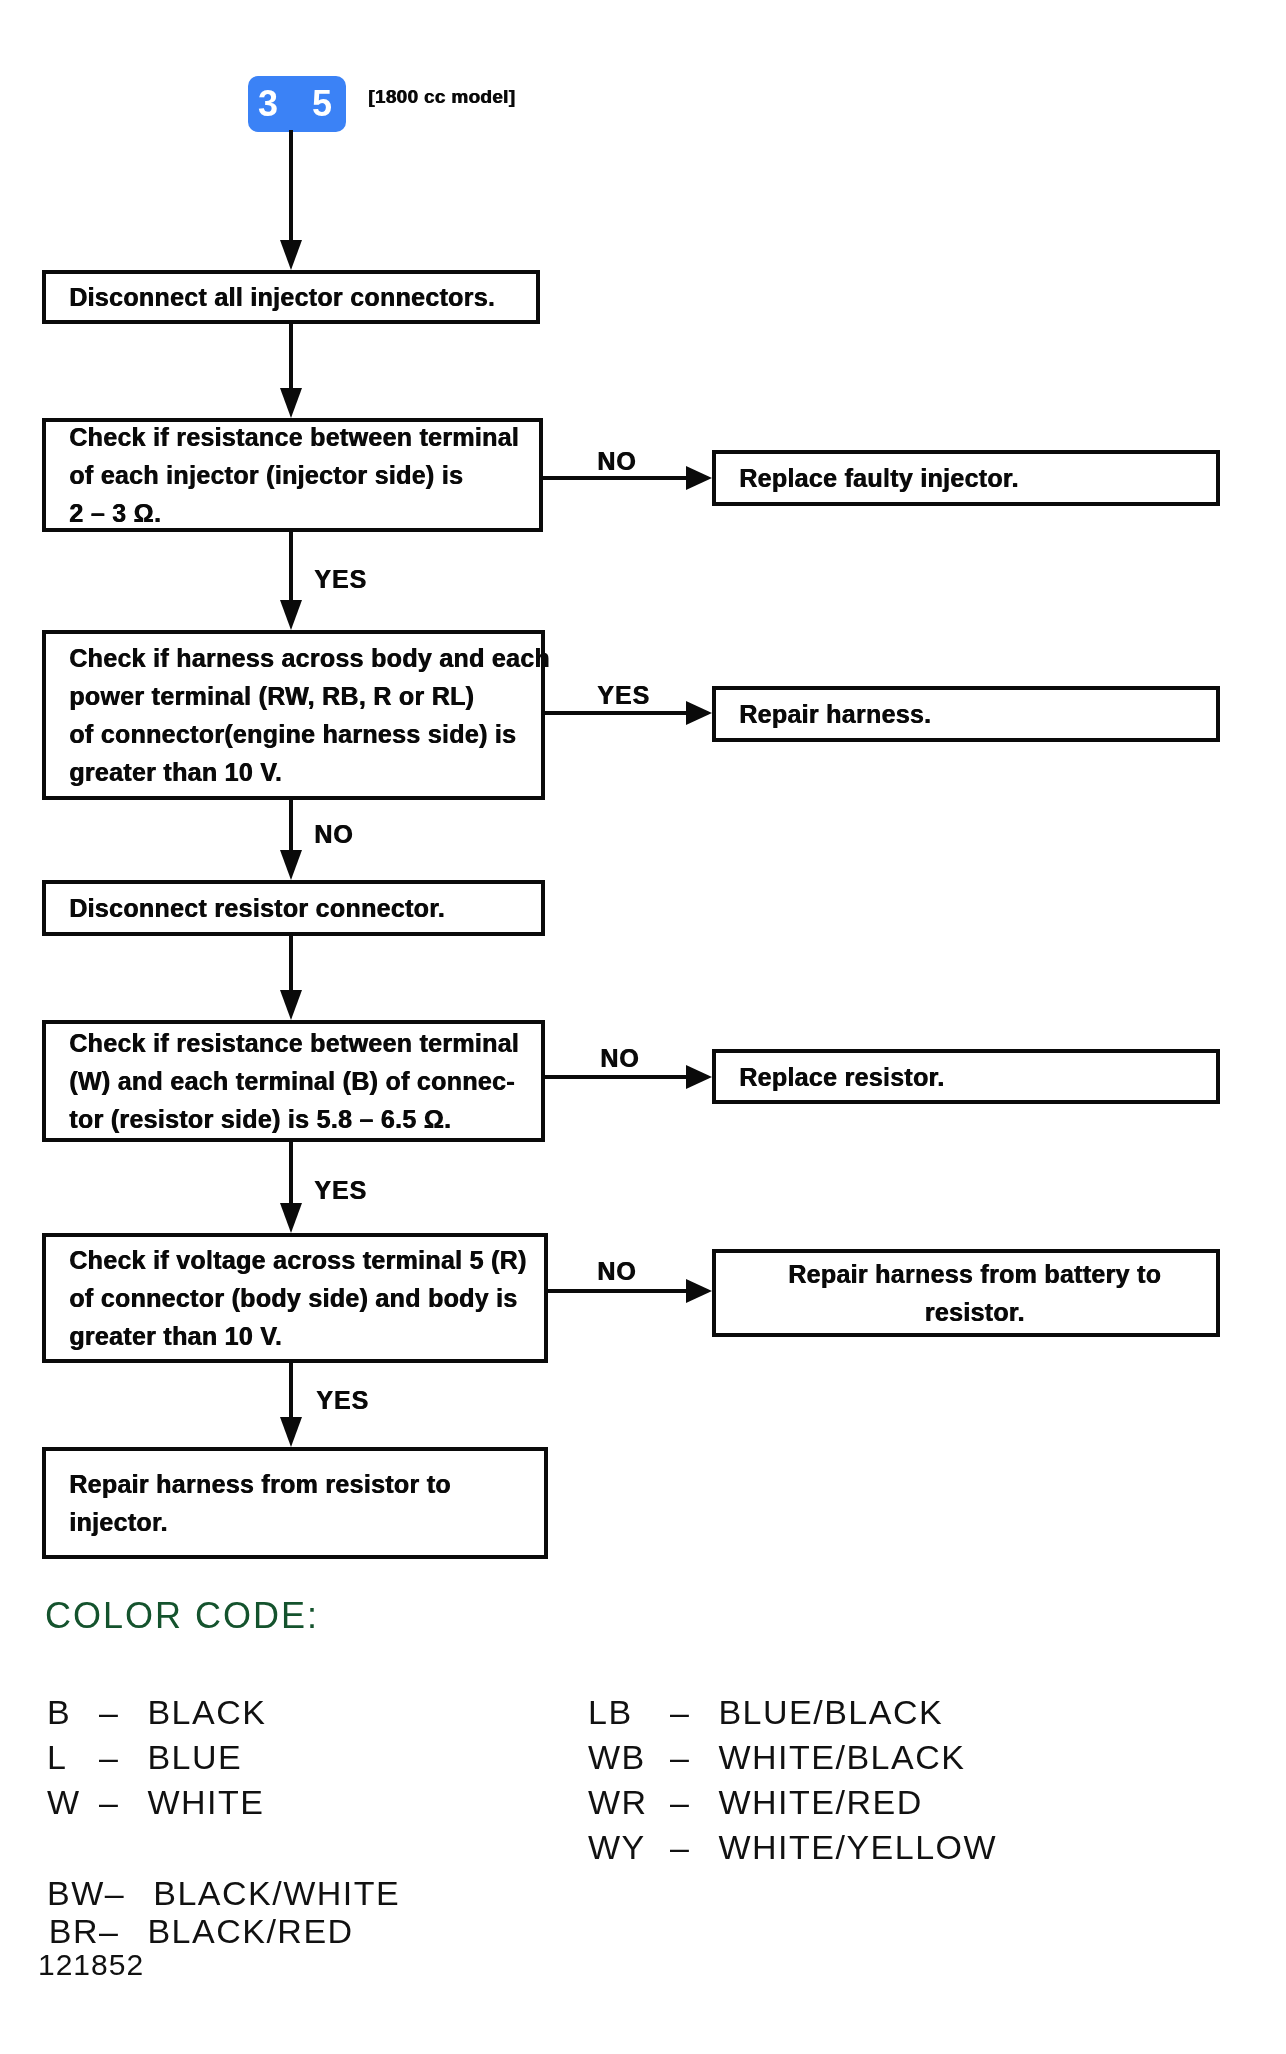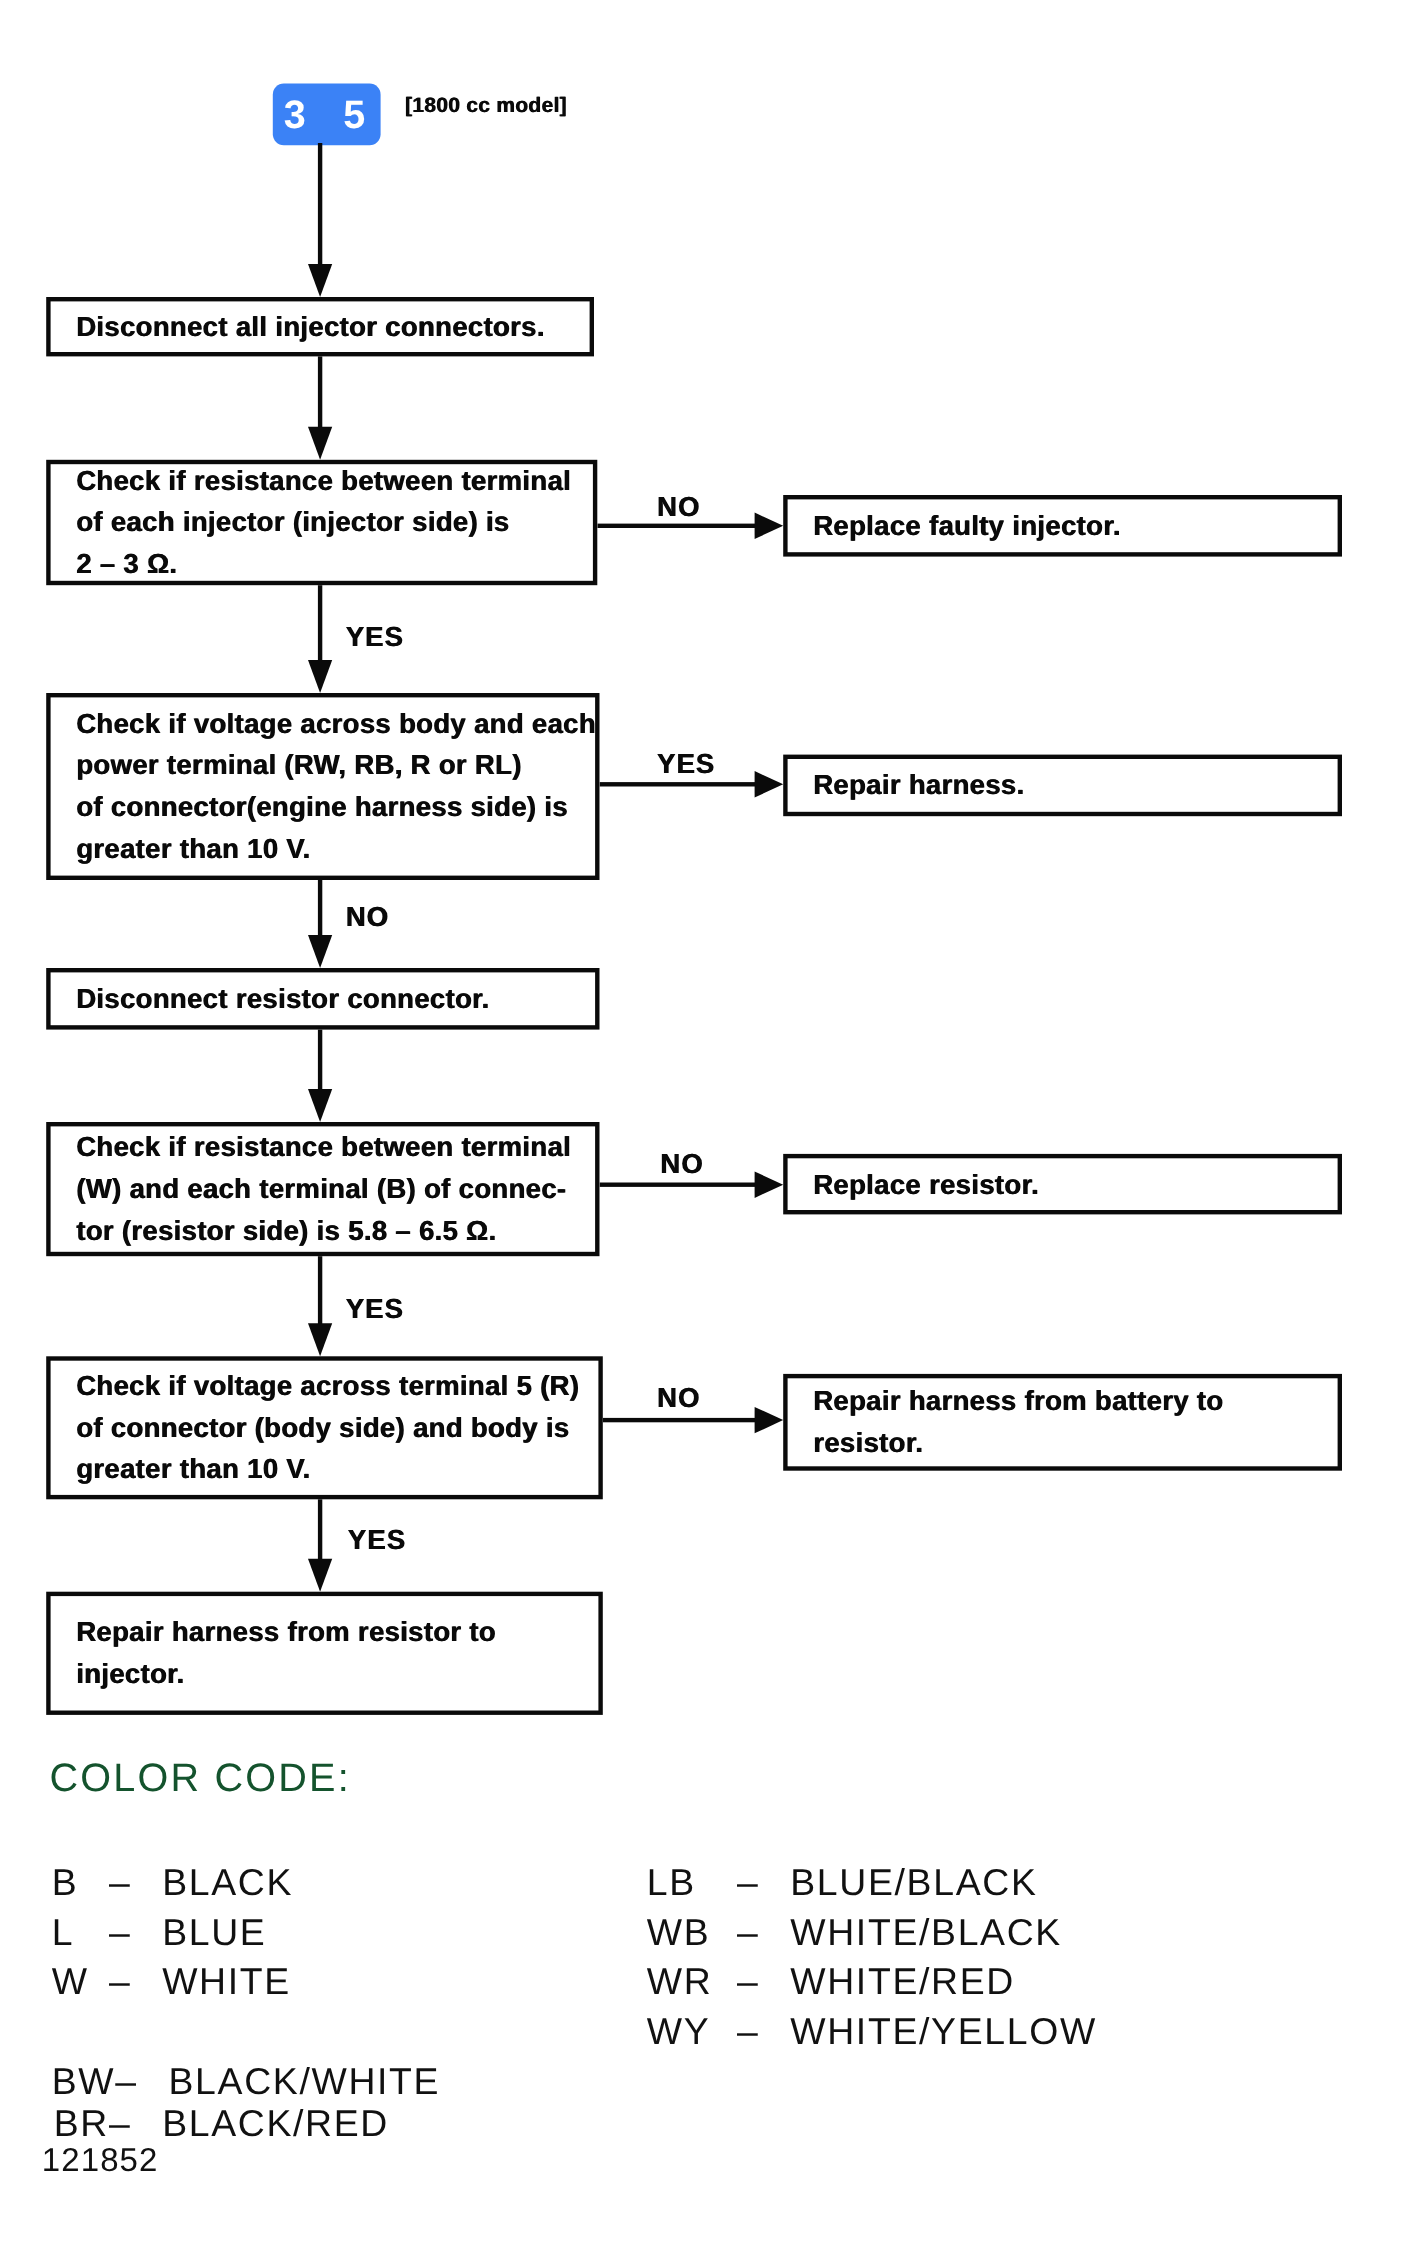--- a/index.html
+++ b/index.html
@@ -141,21 +141,21 @@
     <div class="fc-line">Disconnect all injector connectors.</div>
   </div>
 
   <div class="fc-box" style="left:42px;top:418px;width:501px;height:114px;">
     <div class="fc-line">Check if resistance between terminal</div>
     <div class="fc-line">of each injector (injector side) is</div>
     <div class="fc-line">2 – 3 Ω.</div>
   </div>
 
   <div class="fc-box" style="left:42px;top:630px;width:503px;height:170px;">
-    <div class="fc-line">Check if voltage across body and each</div>
+    <div class="fc-line">Check if harness across body and each</div>
     <div class="fc-line">power terminal (RW, RB, R or RL)</div>
     <div class="fc-line">of connector(engine harness side) is</div>
     <div class="fc-line">greater than 10 V.</div>
   </div>
 
   <div class="fc-box" style="left:42px;top:880px;width:503px;height:56px;">
     <div class="fc-line">Disconnect resistor connector.</div>
   </div>
 
   <div class="fc-box" style="left:42px;top:1020px;width:503px;height:122px;">
@@ -180,21 +180,21 @@
   </div>
 
   <div class="fc-box" style="left:712px;top:686px;width:508px;height:56px;">
     <div class="fc-line">Repair harness.</div>
   </div>
 
   <div class="fc-box" style="left:712px;top:1049px;width:508px;height:55px;">
     <div class="fc-line">Replace resistor.</div>
   </div>
 
-  <div class="fc-box" style="left:712px;top:1249px;width:508px;height:88px;">
+  <div class="fc-box" style="left:712px;top:1249px;width:508px;height:88px;text-align:center;">
     <div class="fc-line">Repair harness from battery to</div>
     <div class="fc-line">resistor.</div>
   </div>
 
   <div id="color-code-title">COLOR CODE:</div>
 
   <div class="cc-row cc-left" style="left:47px;top:1693px;">
     <span class="cc-code">B</span>
     <span class="cc-dash">–</span>
     <span class="cc-name">BLACK</span>

